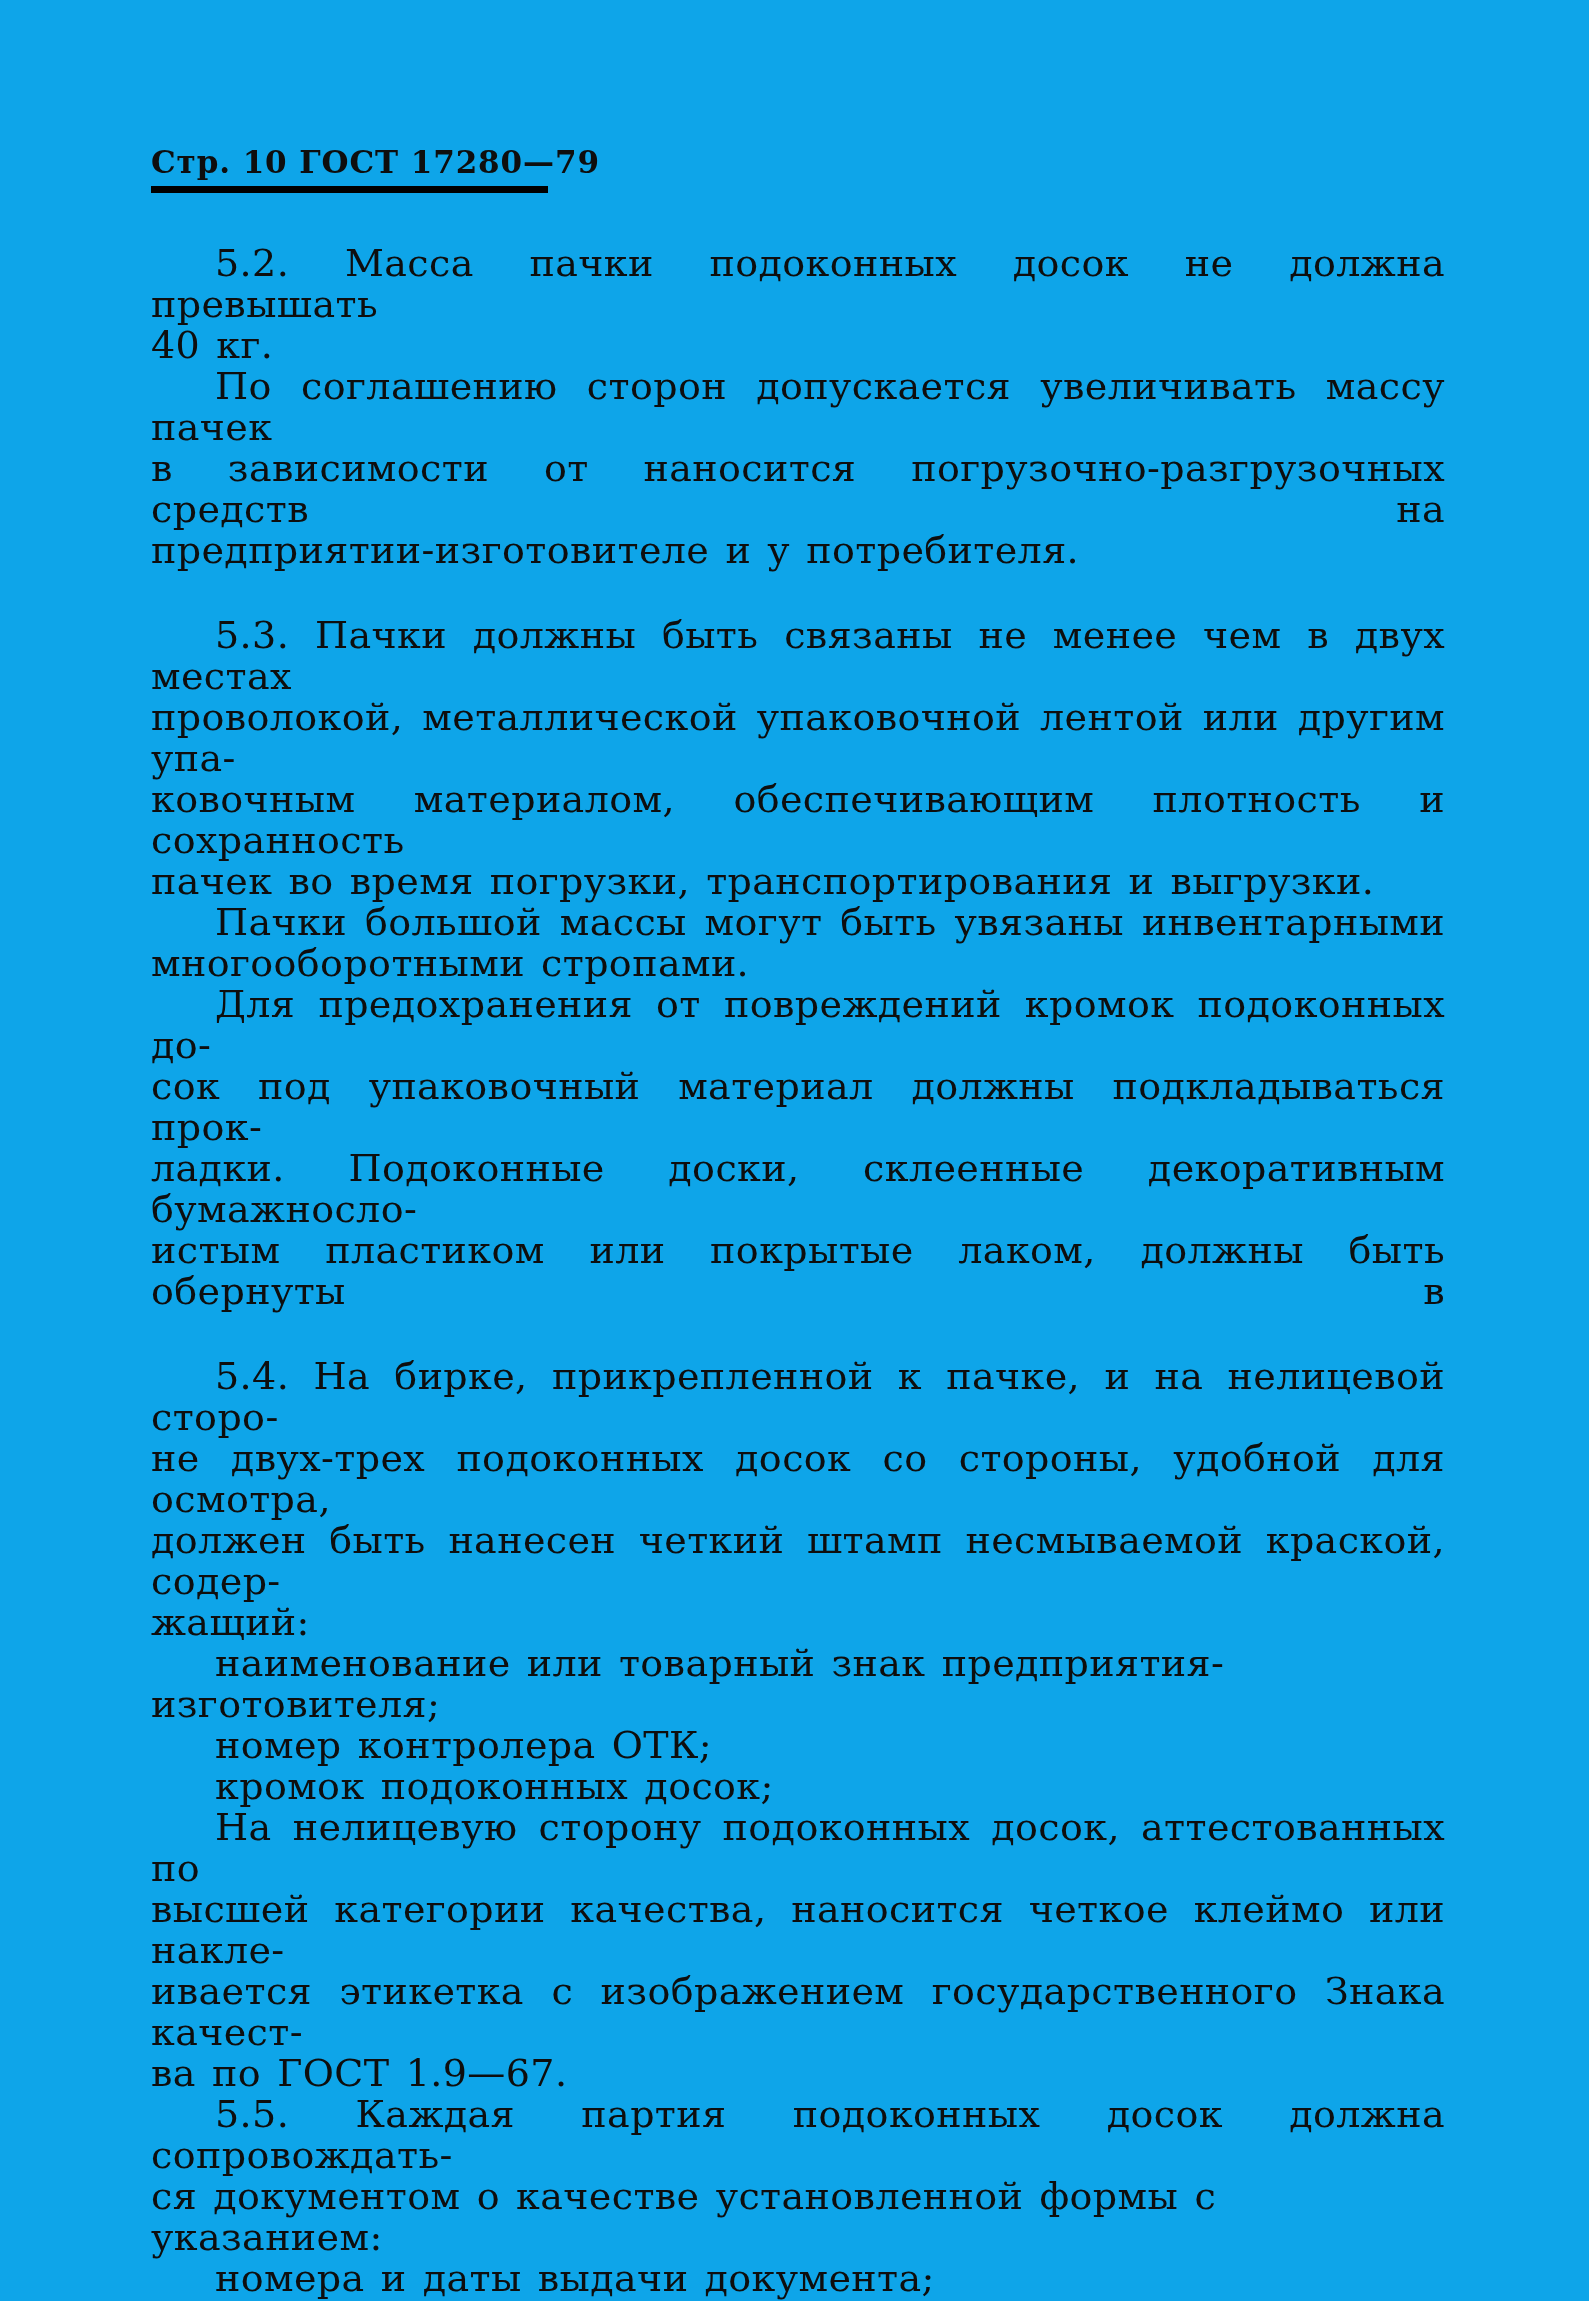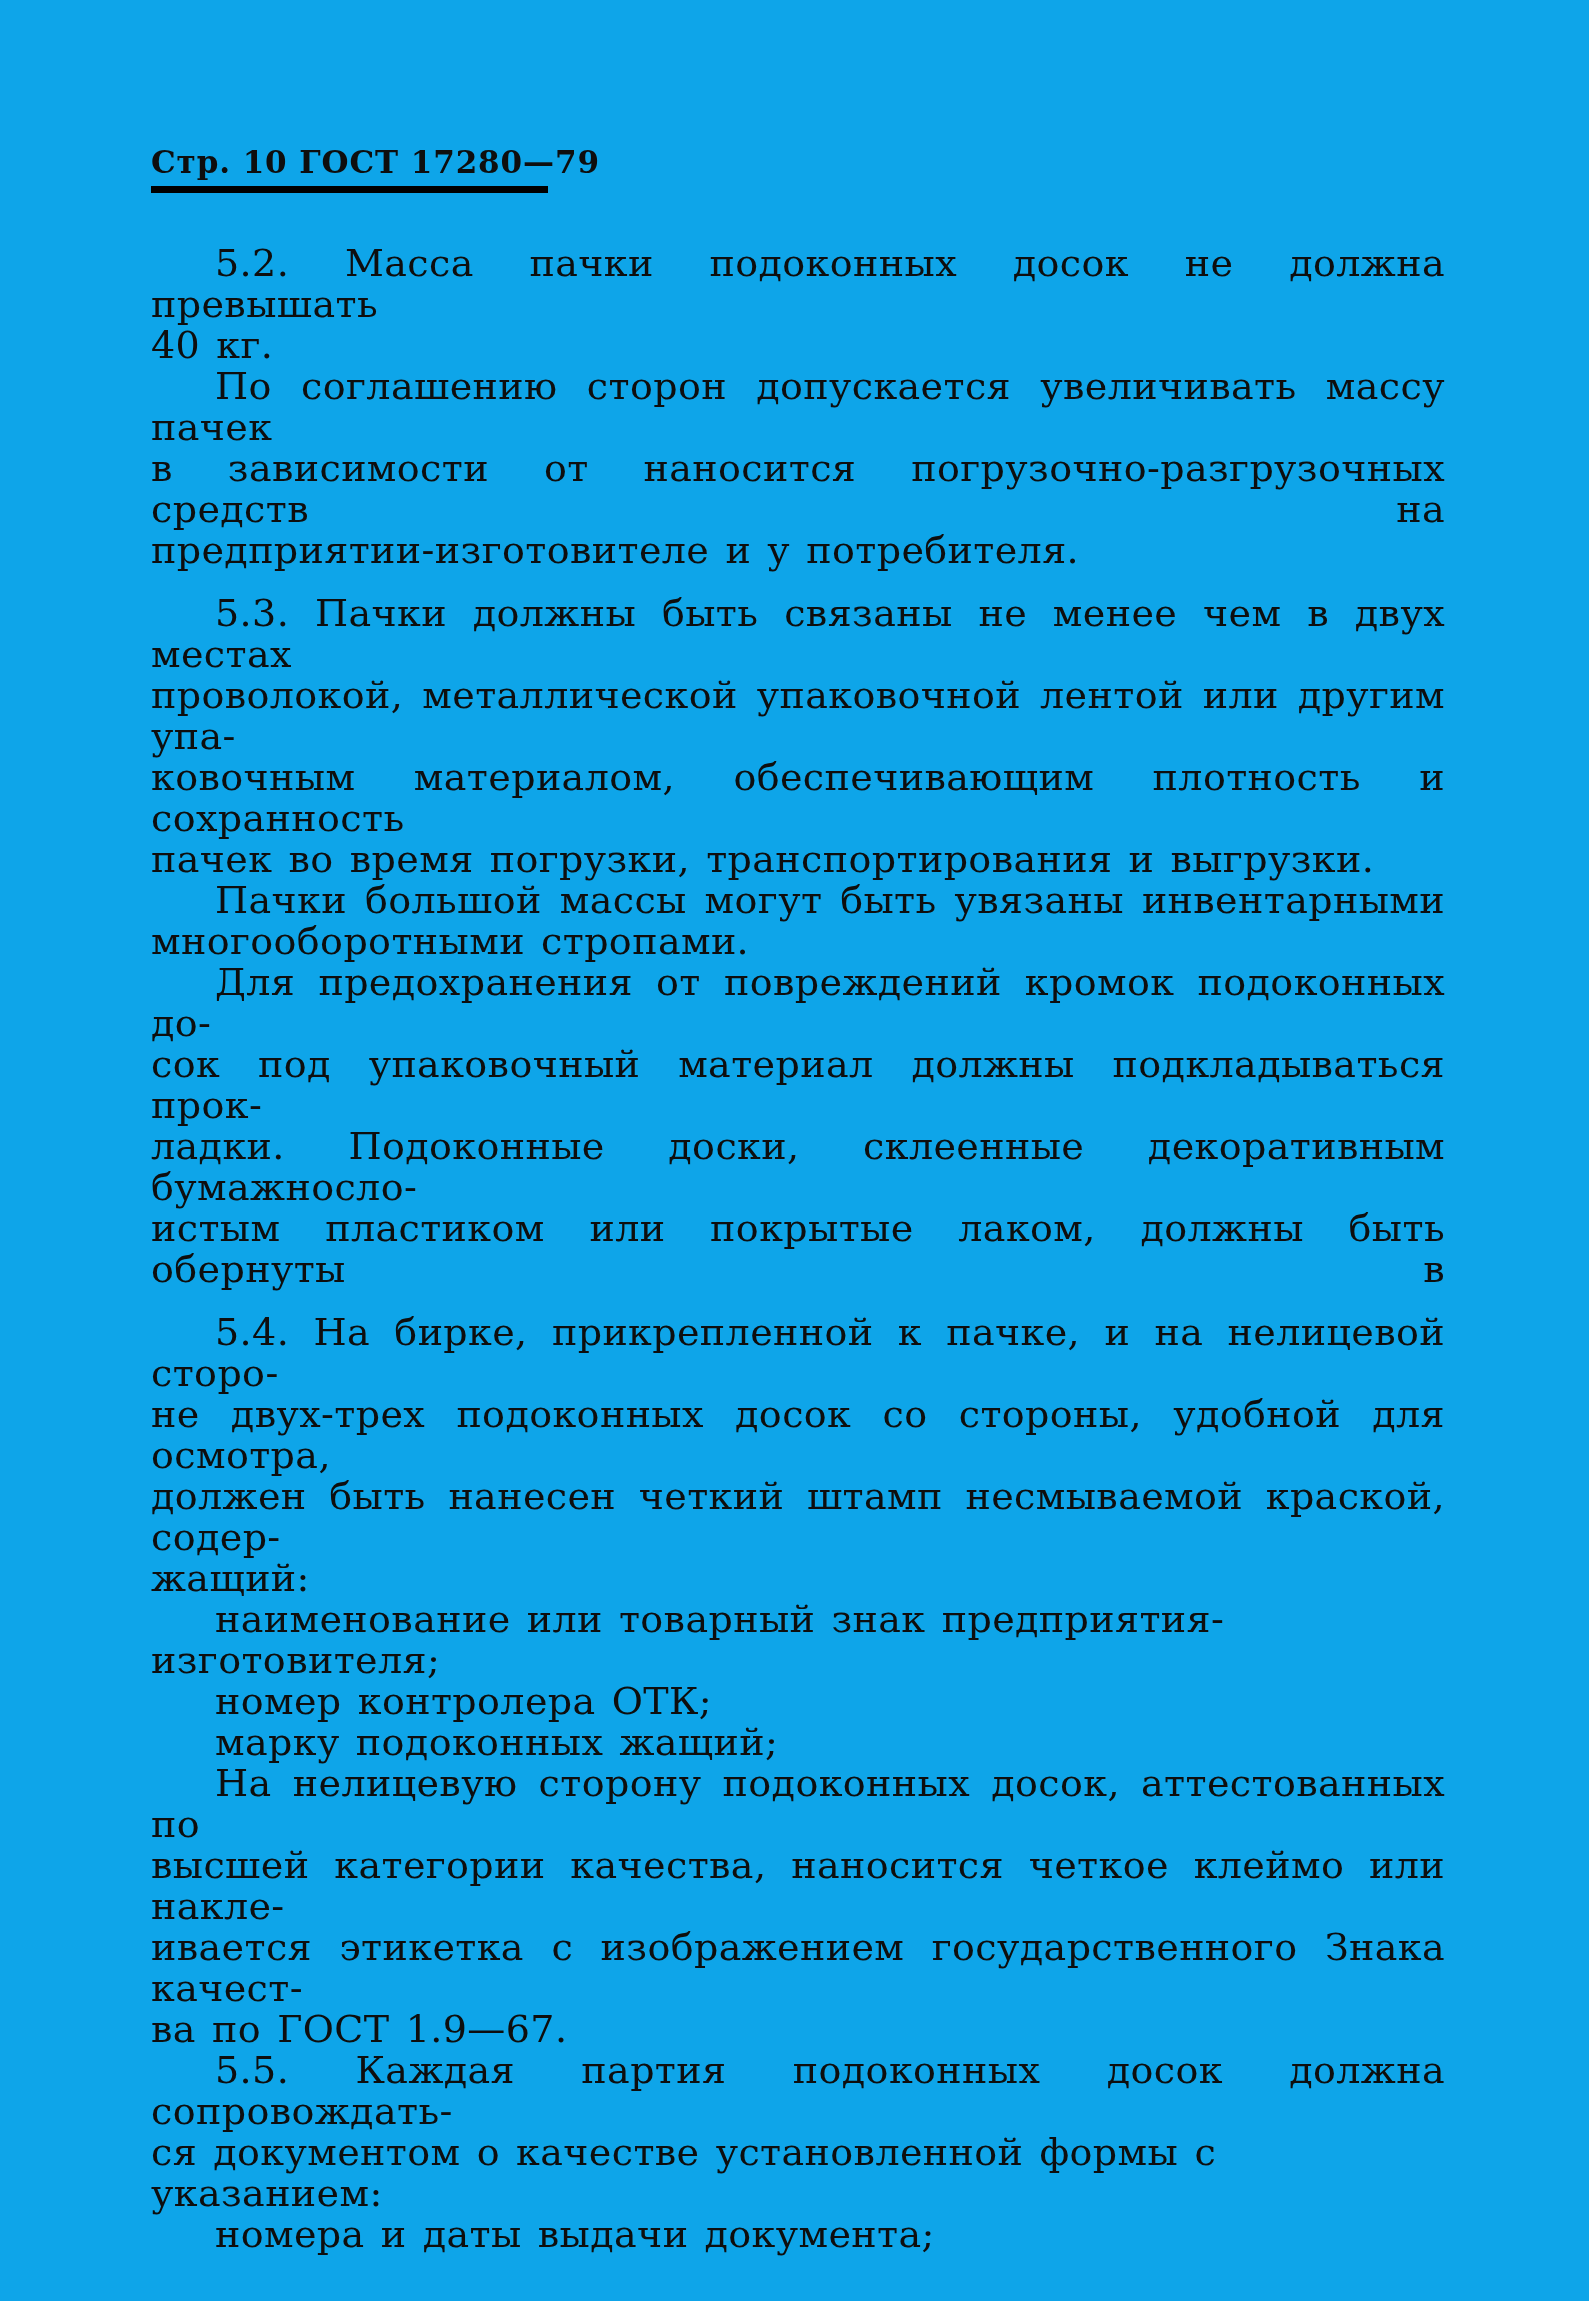--- a/index.html
+++ b/index.html
@@ -40,21 +40,21 @@
     position: absolute;
     left: 151px;
     top: 243px;
     width: 1294px;
     font-size: 38px;
     line-height: 41px;
     letter-spacing: 0.4px;
     word-spacing: 3.7px;
   }
   .para { margin: 0; }
-  .para.gap { margin-top: 22px; }
+  .para.gap { margin-top: 44px; }
   .line {
     display: block;
     text-align: left;
     white-space: normal;
   }
   .line.j {
     text-align: justify;
     text-align-last: justify;
   }
   .line.i {
@@ -101,21 +101,21 @@
         <div class="line j">должен быть нанесен четкий штамп несмываемой краской, содер-</div>
         <div class="line">жащий:</div>
       </div>
       <div class="para">
         <div class="line i">наименование или товарный знак предприятия-изготовителя;</div>
       </div>
       <div class="para">
         <div class="line i">номер контролера ОТК;</div>
       </div>
       <div class="para">
-        <div class="line i">марку подоконных жащий;</div>
+        <div class="line i">кромок подоконных досок;</div>
       </div>
       <div class="para">
         <div class="line j i">На нелицевую сторону подоконных досок, аттестованных по</div>
         <div class="line j">высшей категории качества, наносится четкое клеймо или накле-</div>
         <div class="line j">ивается этикетка с изображением государственного Знака качест-</div>
         <div class="line">ва по ГОСТ 1.9—67.</div>
       </div>
       <div class="para">
         <div class="line j i">5.5. Каждая партия подоконных досок должна сопровождать-</div>
         <div class="line">ся документом о качестве установленной формы с указанием:</div>

